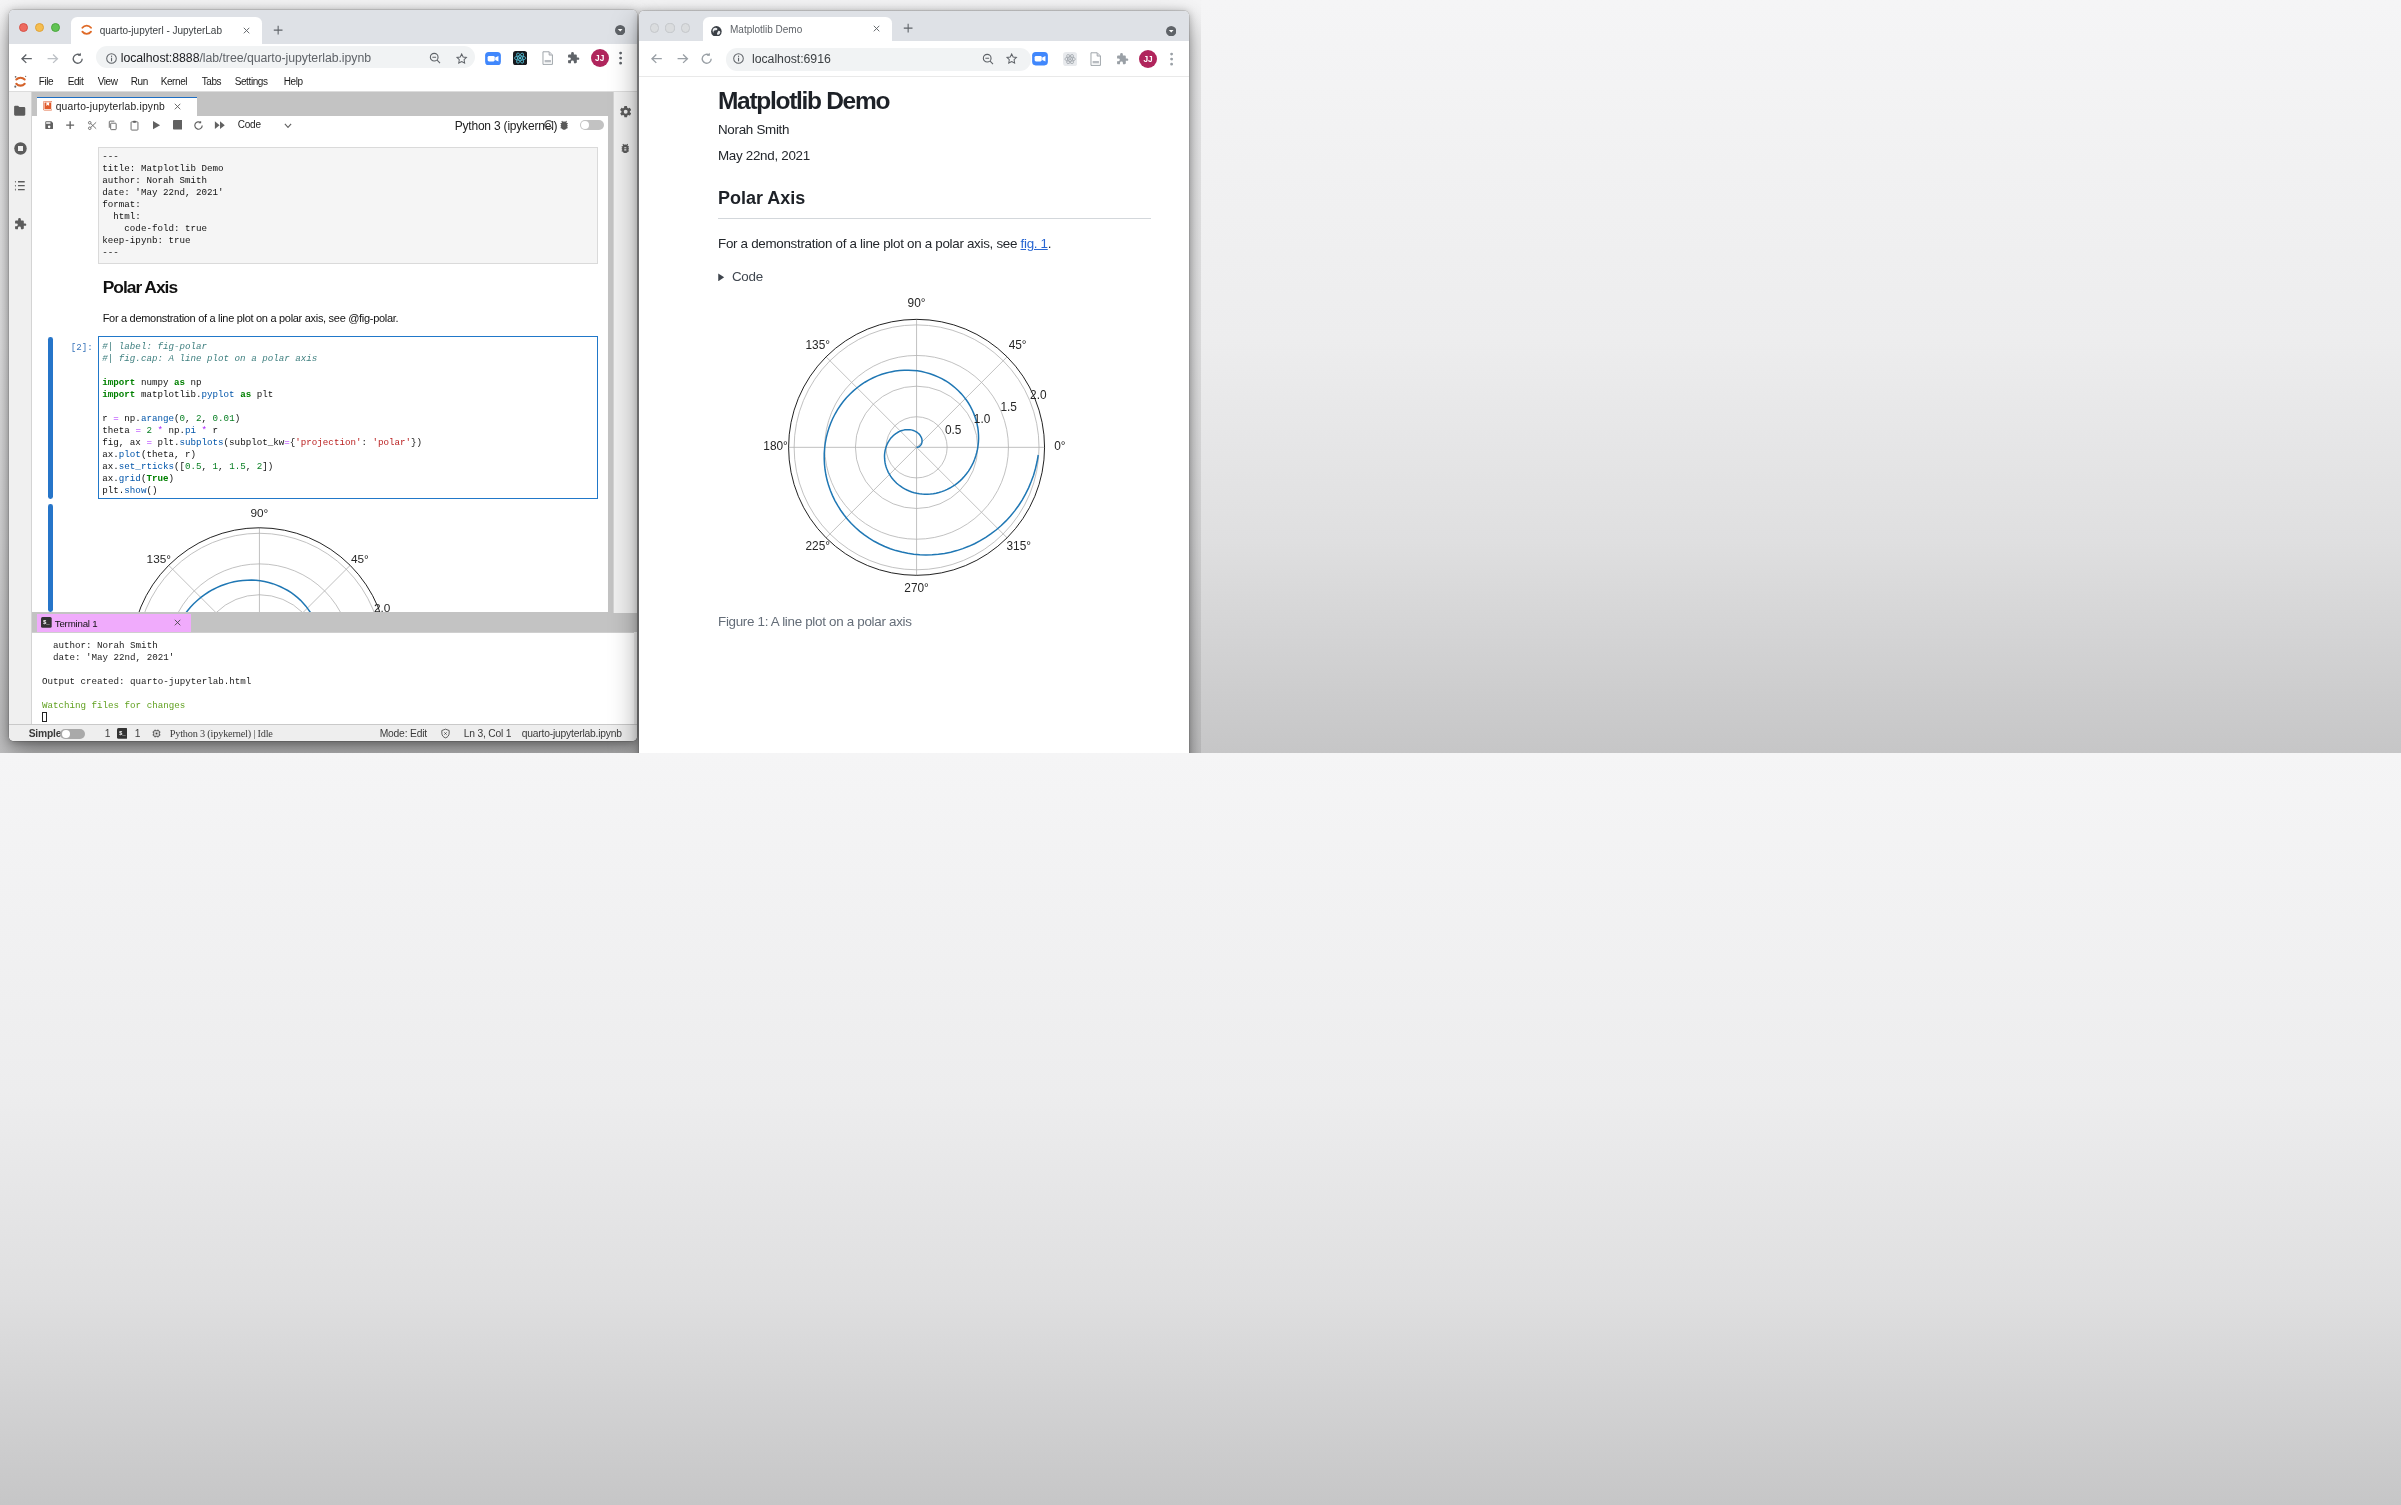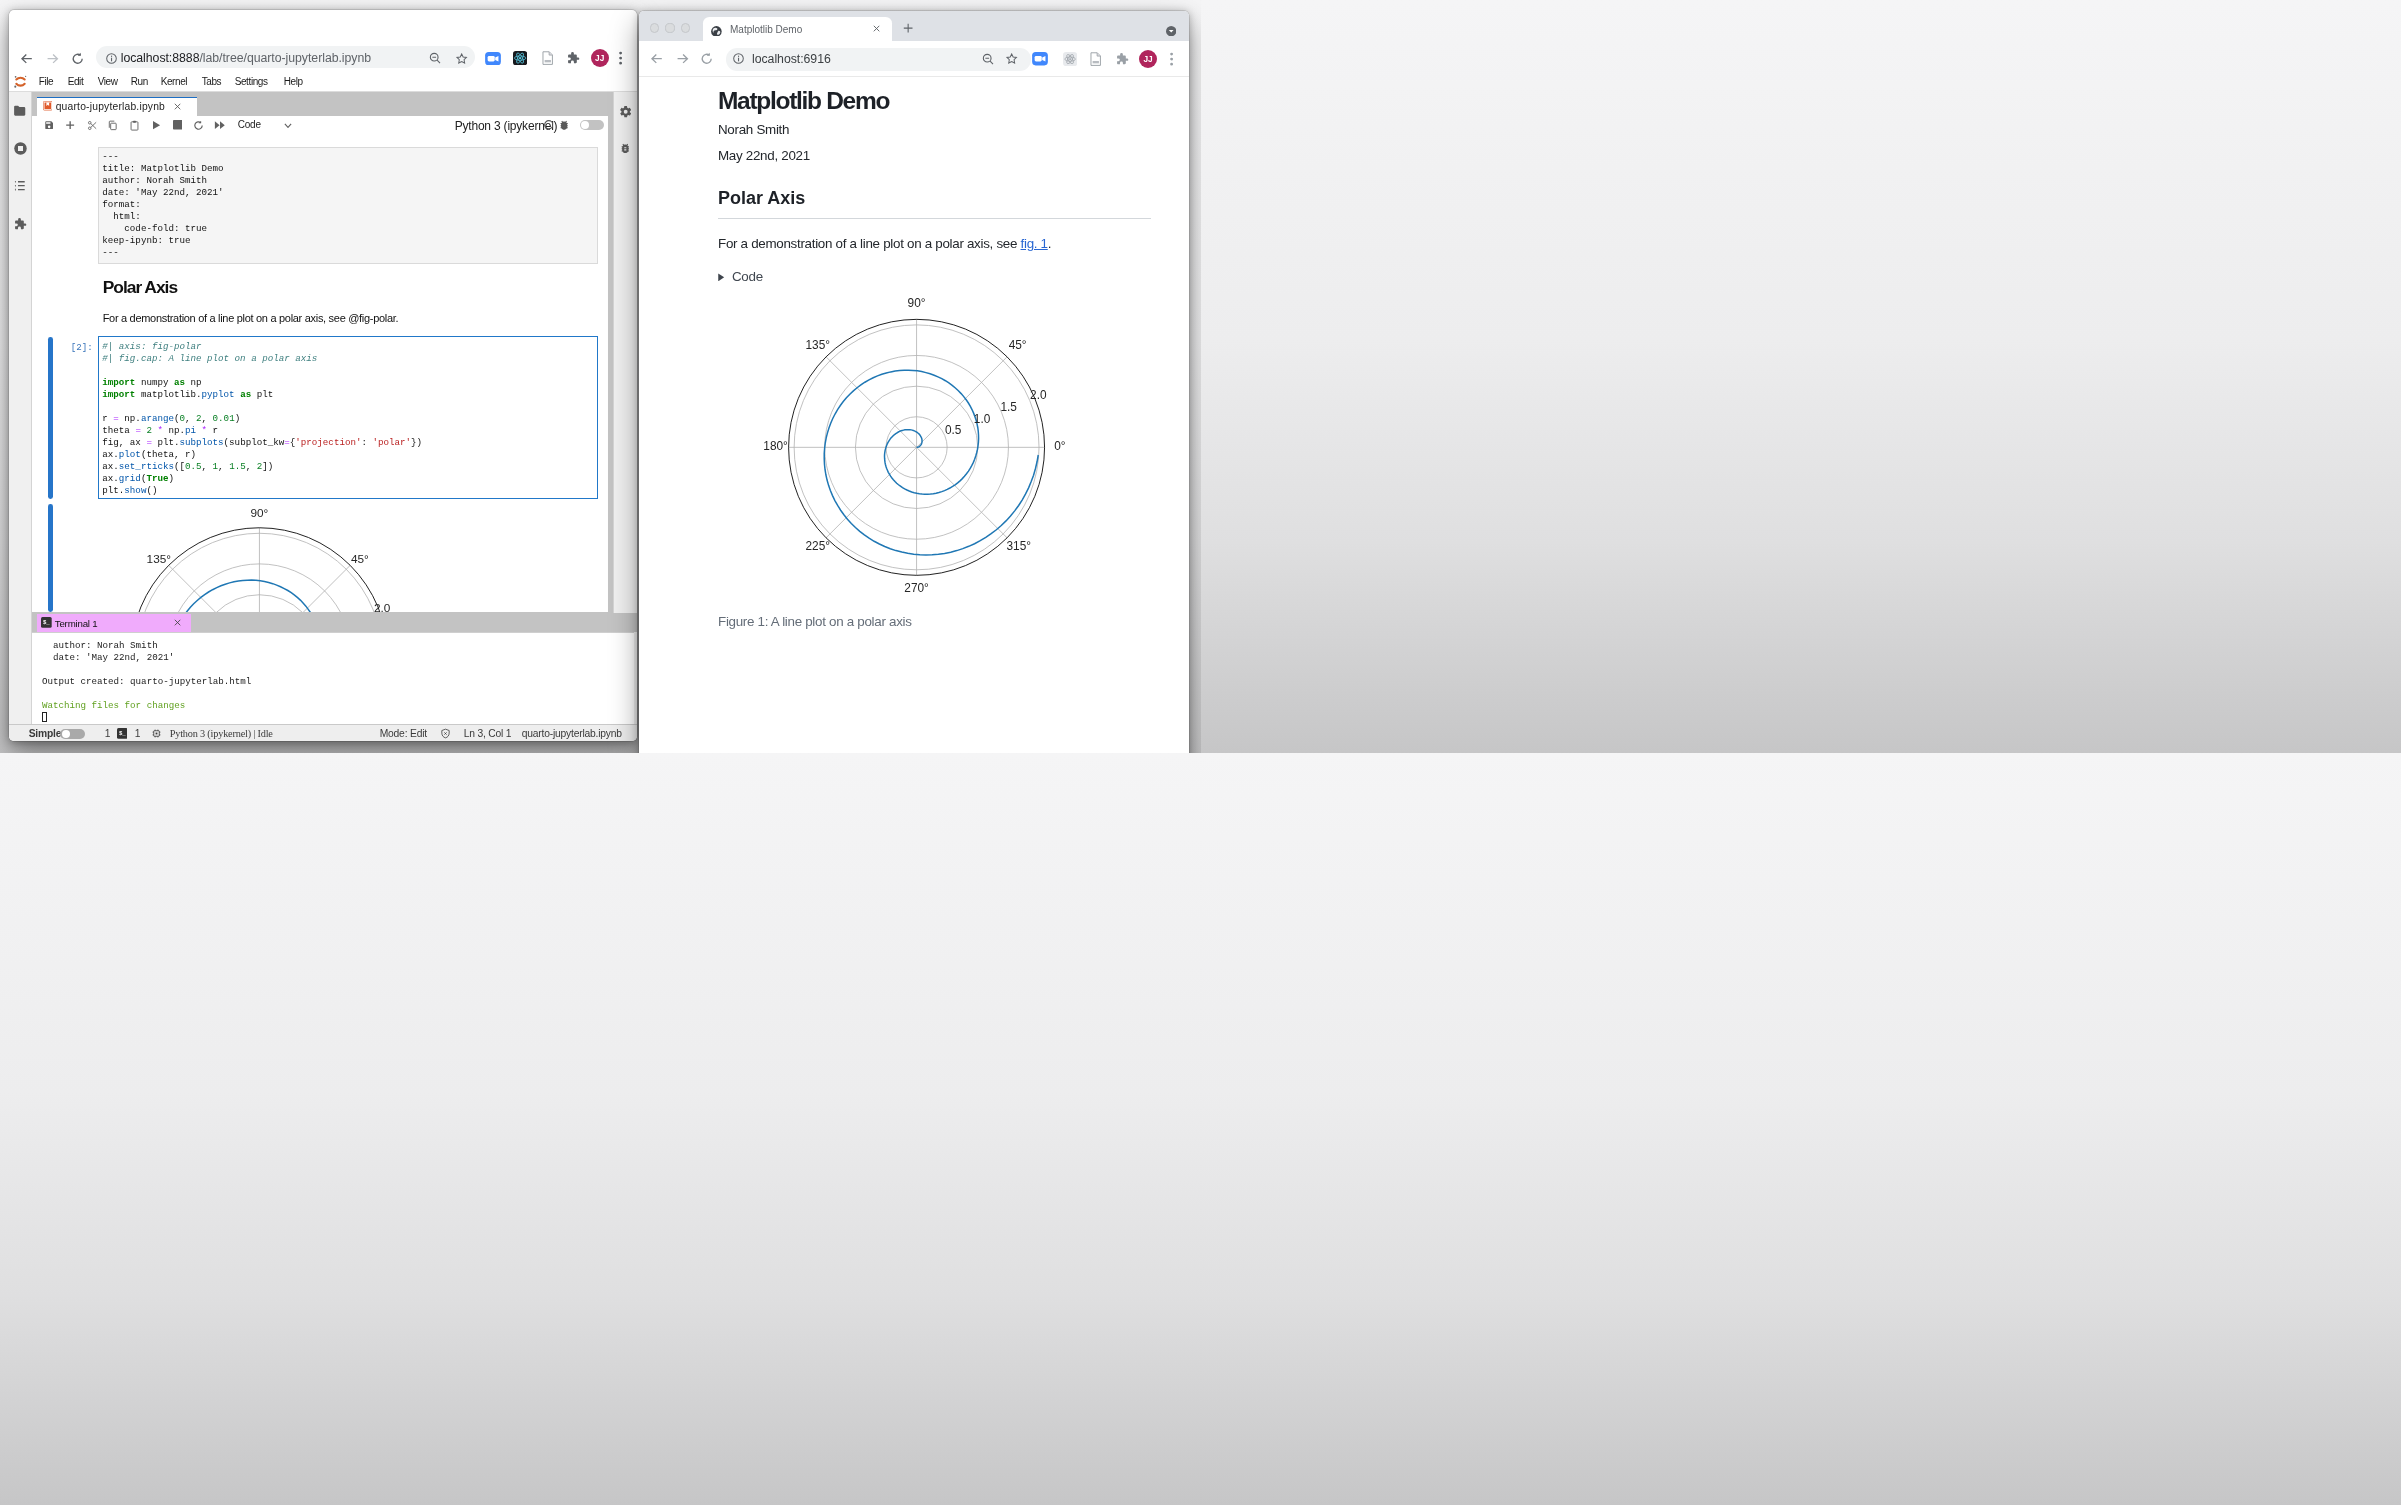--- a/index.html
+++ b/index.html
@@ -54,20 +54,41 @@
 .h1 { position:absolute; left:79px; font-size:24.5px; font-weight:bold; letter-spacing:-1.3px; color:#1d2127; white-space:nowrap; }
 .h2 { position:absolute; left:79px; font-size:18px; font-weight:bold; letter-spacing:0px; color:#1d2127; white-space:nowrap; }
 .body16 { position:absolute; left:79px; font-size:13.4px; letter-spacing:-0.3px; color:#23272c; white-space:nowrap; }
 .link { color:#2866d2; text-decoration:underline; }
 
 </style>
 </head>
 <body>
 
 <div class="win" id="winL">
+  <div class="tabstrip">
+    <div class="tl" style="left:10.4px;top:13px;background:#ee6a5f;border:0.4px solid #d75348;"></div>
+    <div class="tl" style="left:26px;top:13px;background:#f5bd4f;border:0.4px solid #dfa33a;"></div>
+    <div class="tl" style="left:42px;top:13px;background:#61c354;border:0.4px solid #4ca73f;"></div>
+    <div class="ctab" style="left:62px;top:6.9px;width:191px;height:27px;"></div>
+    <div class="tabtitle" style="left:91px;top:15.3px;">quarto-jupyterl - JupyterLab</div>
+    <svg style="left:71px;top:13.4px;" width="13.4" height="13.4" viewBox="0 0 17 17">
+      <path d="M3 6 A6.9 6.9 0 0 1 14 6" stroke="#df6a27" stroke-width="2.3" fill="none" stroke-linecap="round"></path>
+      <path d="M3 11 A6.9 6.9 0 0 0 14 11" stroke="#df6a27" stroke-width="2.3" fill="none" stroke-linecap="round"></path>
+    </svg>
+    <svg style="left:234px;top:16.6px;" width="7.1" height="7.1" viewBox="0 0 9 9">
+        <path d="M1 1L8 8M8 1L1 8" stroke="#5f6368" stroke-width="1.2"></path>
+      </svg>
+    <svg style="left:264px;top:15px;" width="10.3" height="10.3" viewBox="0 0 13 13">
+        <path d="M6.5 1V12M1 6.5H12" stroke="#5f6368" stroke-width="1.4"></path>
+      </svg>
+    <svg style="left:606px;top:15px;" width="10.4" height="10.4" viewBox="0 0 13.2 13.2">
+        <circle cx="6.6" cy="6.6" r="6.6" fill="#5f6368"></circle>
+        <path d="M3.6 5.2 L6.6 8.4 L9.6 5.2 Z" fill="#fff"></path>
+      </svg>
+  </div>
   <div class="toolbar">
     <svg style="left:11px;top:7.5px;" width="13.4" height="13.4" viewBox="0 0 17 17">
         <path d="M15 8.5H3M8 3.2L2.5 8.5L8 13.8" stroke="#5f6368" stroke-width="1.7" fill="none"></path>
       </svg>
     <svg style="left:37px;top:7.5px;" width="13.4" height="13.4" viewBox="0 0 17 17">
         <path d="M2 8.5H14M9 3.2L14.5 8.5L9 13.8" stroke="#bdc1c6" stroke-width="1.7" fill="none"></path>
       </svg>
     <svg style="left:62px;top:7.5px;" width="13.4" height="13.4" viewBox="0 0 17 17">
         <path d="M14.2 8.5 A5.7 5.7 0 1 1 12.2 4.2" stroke="#5f6368" stroke-width="1.7" fill="none"></path>
         <path d="M12.4 0.8 L12.4 4.9 L8.3 4.9Z" fill="#5f6368"></path>
@@ -228,21 +249,21 @@
   html:
     code-fold: true
 keep-ipynb: true
 ---</div>
       </div>
       <div style="position:absolute;left:71px;top:142px;font-size:17.4px;letter-spacing:-1px;font-weight:bold;color:#111;">Polar Axis</div>
       <div style="position:absolute;left:71px;top:177px;font-size:11px;letter-spacing:-0.3px;color:#111;">For a demonstration of a line plot on a polar axis, see @fig-polar.</div>
       <div class="collapser" style="top:202px;height:162px;"></div>
       <div class="prompt mono" style="left:39px;top:207px;">[2]:</div>
       <div class="codecell" style="top:201px;height:163px;">
-        <div class="codeline mono" style="top:4px;"><span class="cm">#| axis: fig-polar</span>
+        <div class="codeline mono" style="top:4px;"><span class="cm">#| label: fig-polar</span>
 <span class="cm">#| fig.cap: A line plot on a polar axis</span>
 
 <span class="kw">import</span> numpy <span class="kw">as</span> np
 <span class="kw">import</span> matplotlib.<span class="prop">pyplot</span> <span class="kw">as</span> plt
 
 r <span class="op">=</span> np.<span class="prop">arange</span>(<span class="num">0</span>, <span class="num">2</span>, <span class="num">0.01</span>)
 theta <span class="op">=</span> <span class="num">2</span> <span class="op">*</span> np.<span class="prop">pi</span> <span class="op">*</span> r
 fig, ax <span class="op">=</span> plt.<span class="prop">subplots</span>(subplot_kw<span class="op">=</span>{<span class="str">'projection'</span>: <span class="str">'polar'</span>})
 ax.<span class="prop">plot</span>(theta, r)
 ax.<span class="prop">set_rticks</span>([<span class="num">0.5</span>, <span class="num">1</span>, <span class="num">1.5</span>, <span class="num">2</span>])

